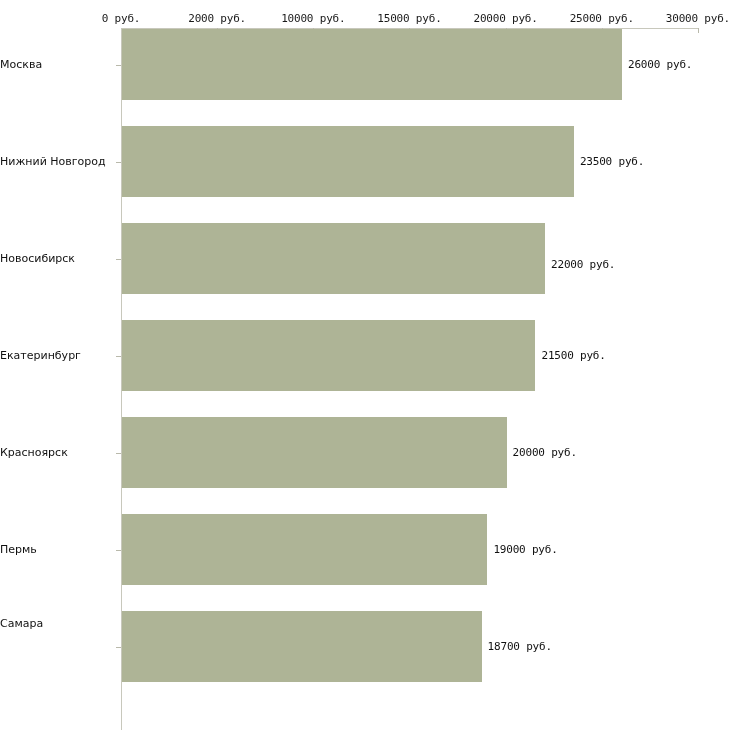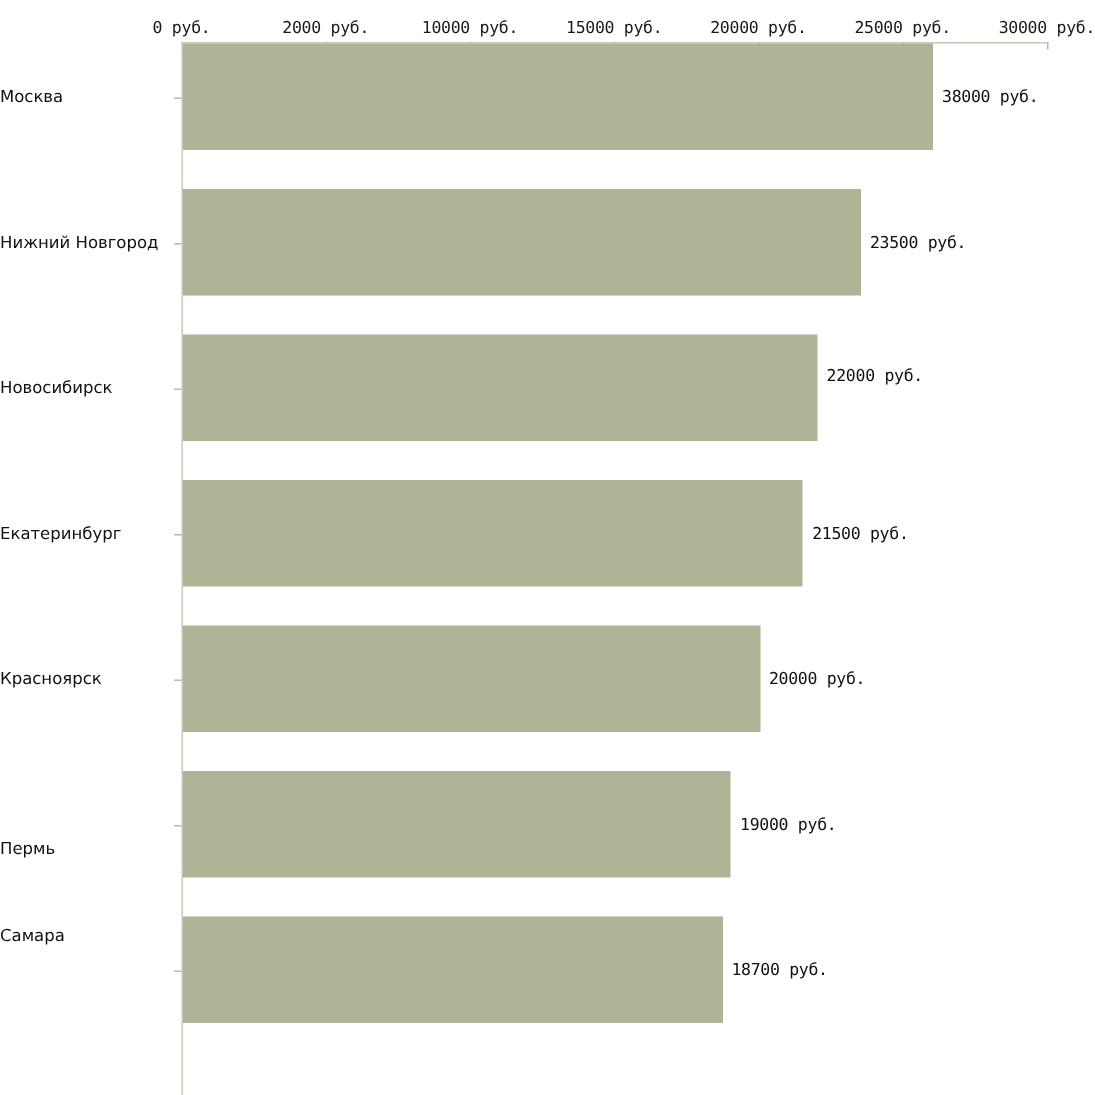--- a/index.html
+++ b/index.html
@@ -119,32 +119,32 @@
       <div class="cat-label" style="top: 57.5px; left: 0px; right: auto; width: 113px;">Москва</div>
       <div class="cat-tick" style="top: 162px;"></div>
       <div class="cat-label" style="top: 154.5px; left: 0px; right: auto; width: 113px;">Нижний Новгород</div>
       <div class="cat-tick" style="top: 259px;"></div>
       <div class="cat-label" style="top: 251.5px; left: 0px; right: auto; width: 113px;">Новосибирск</div>
       <div class="cat-tick" style="top: 356px;"></div>
       <div class="cat-label" style="top: 348.5px; left: 0px; right: auto; width: 113px;">Екатеринбург</div>
       <div class="cat-tick" style="top: 453px;"></div>
       <div class="cat-label" style="top: 445.5px; left: 0px; right: auto; width: 113px;">Красноярск</div>
       <div class="cat-tick" style="top: 550px;"></div>
-      <div class="cat-label" style="top: 542.5px; left: 0px; right: auto; width: 113px; margin-top: 16px;">Пермь</div>
+      <div class="cat-label" style="top: 542.5px; left: 0px; right: auto; width: 113px;">Пермь</div>
       <div class="cat-tick" style="top: 647px;"></div>
       <div class="cat-label" style="top: 617px; left: 0px; right: auto; width: 113px;">Самара</div>
     </div>
 
   <div id="bars">
       <div class="bar" title="Москва — 26000 руб." style="top: 29px; width: 500px; background: rgb(174, 180, 150);"></div>
-      <div class="bar-value-label" style="left: 628px; top: 57.5px;">38000 руб.</div>
+      <div class="bar-value-label" style="left: 628px; top: 57.5px;">26000 руб.</div>
       <div class="bar" title="Нижний Новгород — 23500 руб." style="top: 126px; width: 451.923px; background: rgb(174, 180, 150);"></div>
       <div class="bar-value-label" style="left: 579.923px; top: 154.5px;">23500 руб.</div>
       <div class="bar" title="Новосибирск — 22000 руб." style="top: 223px; width: 423.077px; background: rgb(174, 180, 150);"></div>
-      <div class="bar-value-label" style="left: 551.077px; top: 244px; text-align: right;">22000 руб.</div>
+      <div class="bar-value-label" style="left: 551.077px; top: 258px; text-align: right;">22000 руб.</div>
       <div class="bar" title="Екатеринбург — 21500 руб." style="top: 320px; width: 413.462px; background: rgb(174, 180, 150);"></div>
       <div class="bar-value-label" style="left: 541.462px; top: 348.5px;">21500 руб.</div>
       <div class="bar" title="Красноярск — 20000 руб." style="top: 417px; width: 384.615px; background: rgb(174, 180, 150);"></div>
       <div class="bar-value-label" style="left: 512.615px; top: 445.5px;">20000 руб.</div>
       <div class="bar" title="Пермь — 19000 руб." style="top: 514px; width: 365.385px; background: rgb(174, 180, 150);"></div>
       <div class="bar-value-label" style="left: 493.385px; top: 542.5px;">19000 руб.</div>
       <div class="bar" title="Самара — 18700 руб." style="top: 611px; width: 359.615px; background: rgb(174, 180, 150);"></div>
       <div class="bar-value-label" style="left: 487.615px; top: 639.5px;">18700 руб.</div>
     </div>
 

